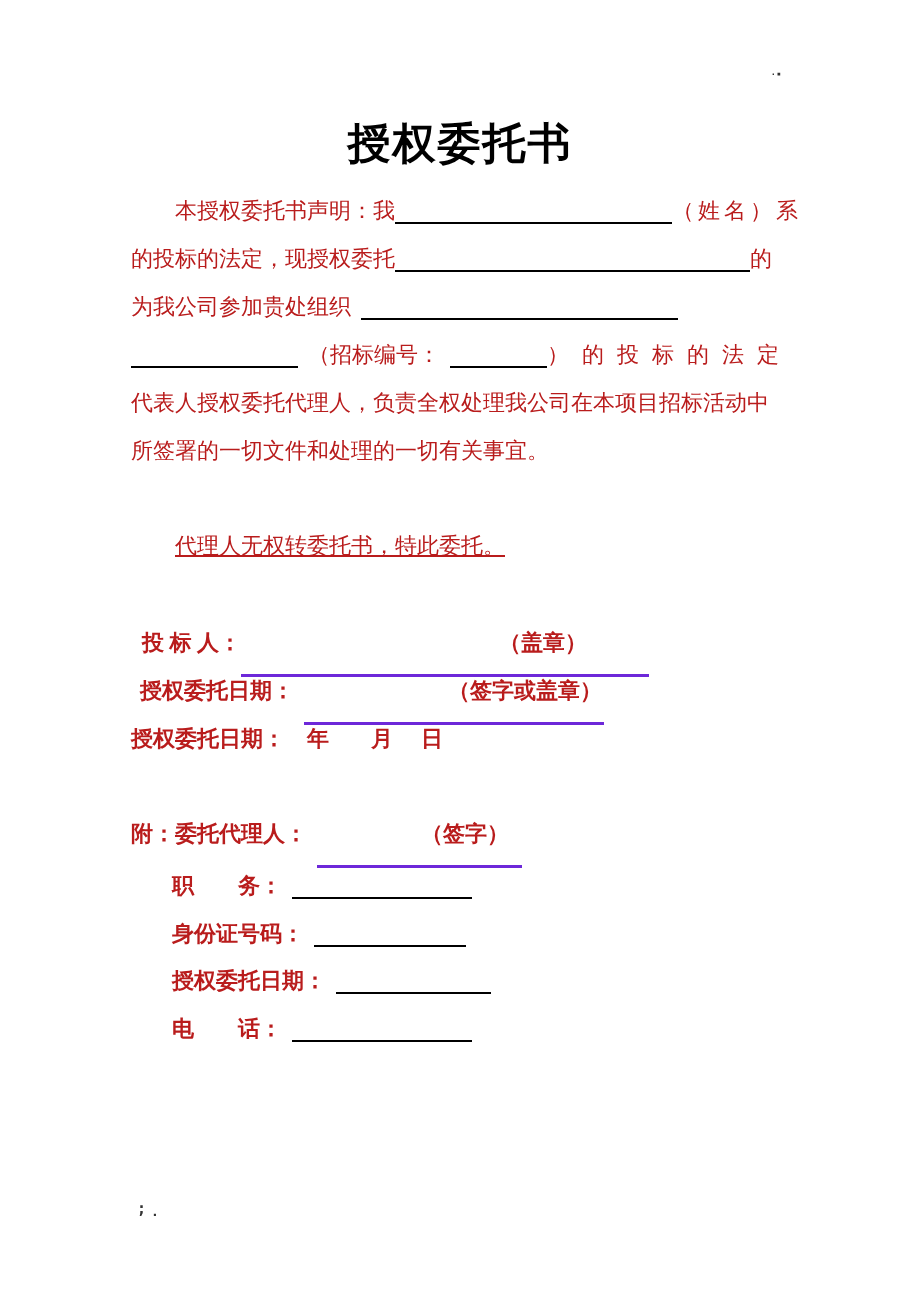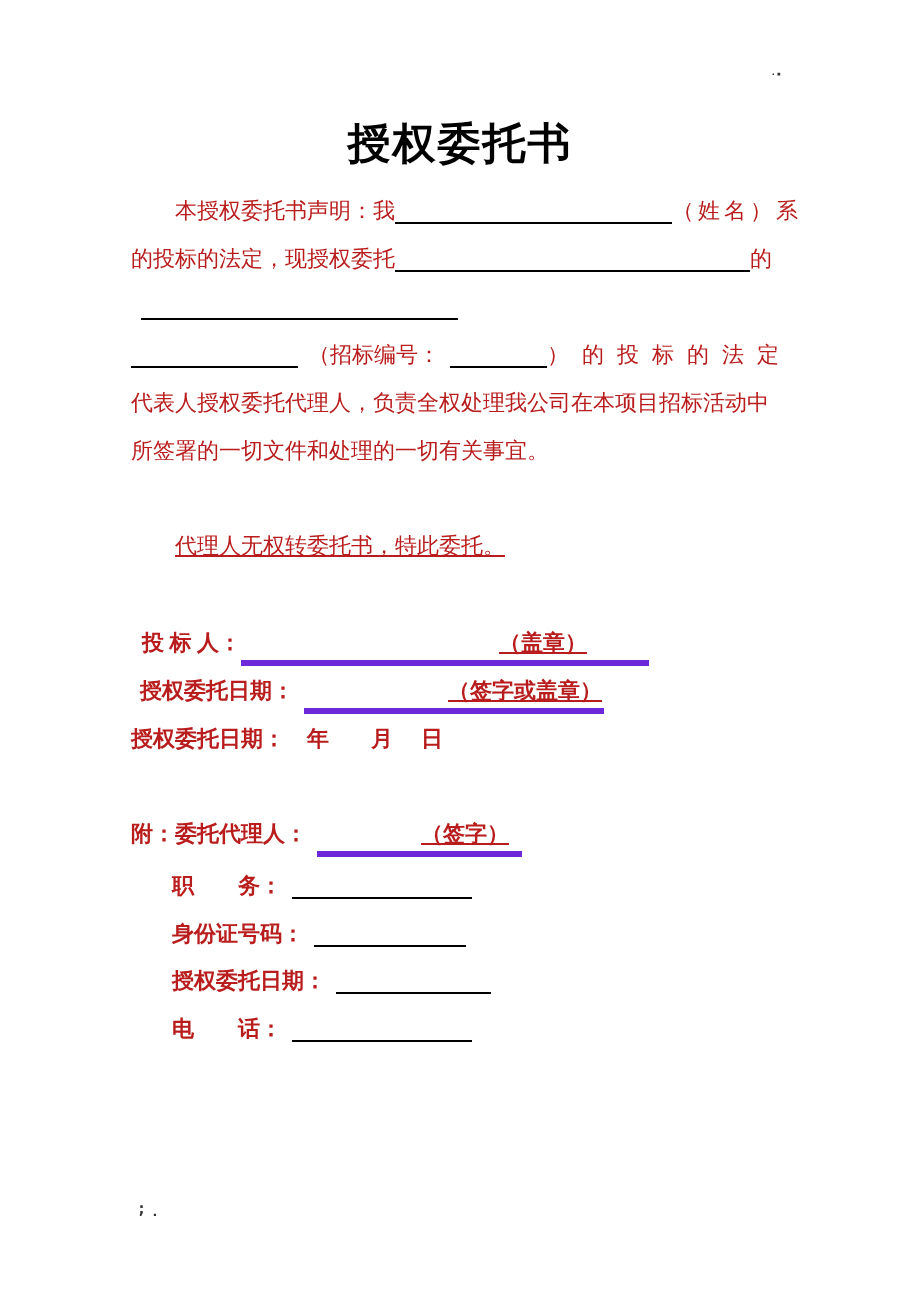--- a/index.html
+++ b/index.html
@@ -31,24 +31,23 @@
     display:inline-block;
     border-bottom:2px solid #000;
     height:8px;
     margin-bottom:-6px;
   }
   .blank.filled{
     display:inline-flex;
     height:auto;
     align-items:baseline;
     justify-content:flex-end;
-    border-bottom:6px solid #6d28d9;
+    border-bottom:3px solid #6d28d9;
     margin-bottom:-4px;
-    padding-bottom:2px;
-    text-decoration:underline;
+    padding-bottom:16px;
   }
   .ls-wide{letter-spacing:13px;}
   .ls-small{letter-spacing:4px;}
   .gap10{display:inline-block;width:10px;}
   .artifact{position:absolute;color:#333;font-family:"DejaVu Sans Mono",monospace;}
 </style>
 </head>
 <body>
 
 <div id="page">
@@ -59,21 +58,21 @@
 
   <div class="row" style="left:131px;top:196px;">
     <span style="display:inline-block;width:44px;"></span><span>本授权委托书声明：我</span><span class="blank" style="width:277px;"></span><span class="ls-small">（姓名）系</span>
   </div>
 
   <div class="row" style="left:131px;top:244px;">
     <span>的投标的法定，现授权委托</span><span class="blank" style="width:355px;"></span><span>的</span>
   </div>
 
   <div class="row" style="left:131px;top:292px;">
-    <span class="gap10"></span><span class="blank" style="width:317px;"></span>
+    <span>为我公司参加贵处组织</span><span class="gap10"></span><span class="blank" style="width:317px;"></span>
   </div>
 
   <div class="row" style="left:131px;top:340px;">
     <span class="blank" style="width:167px;"></span><span class="gap10"></span><span>（招标编号：</span><span class="gap10"></span><span class="blank" style="width:97px;"></span><span class="ls-wide">）的投标的法定</span>
   </div>
 
   <div class="row" style="left:131px;top:388px;">
     <span>代表人授权委托代理人，负责全权处理我公司在本项目招标活动中</span>
   </div>
 

